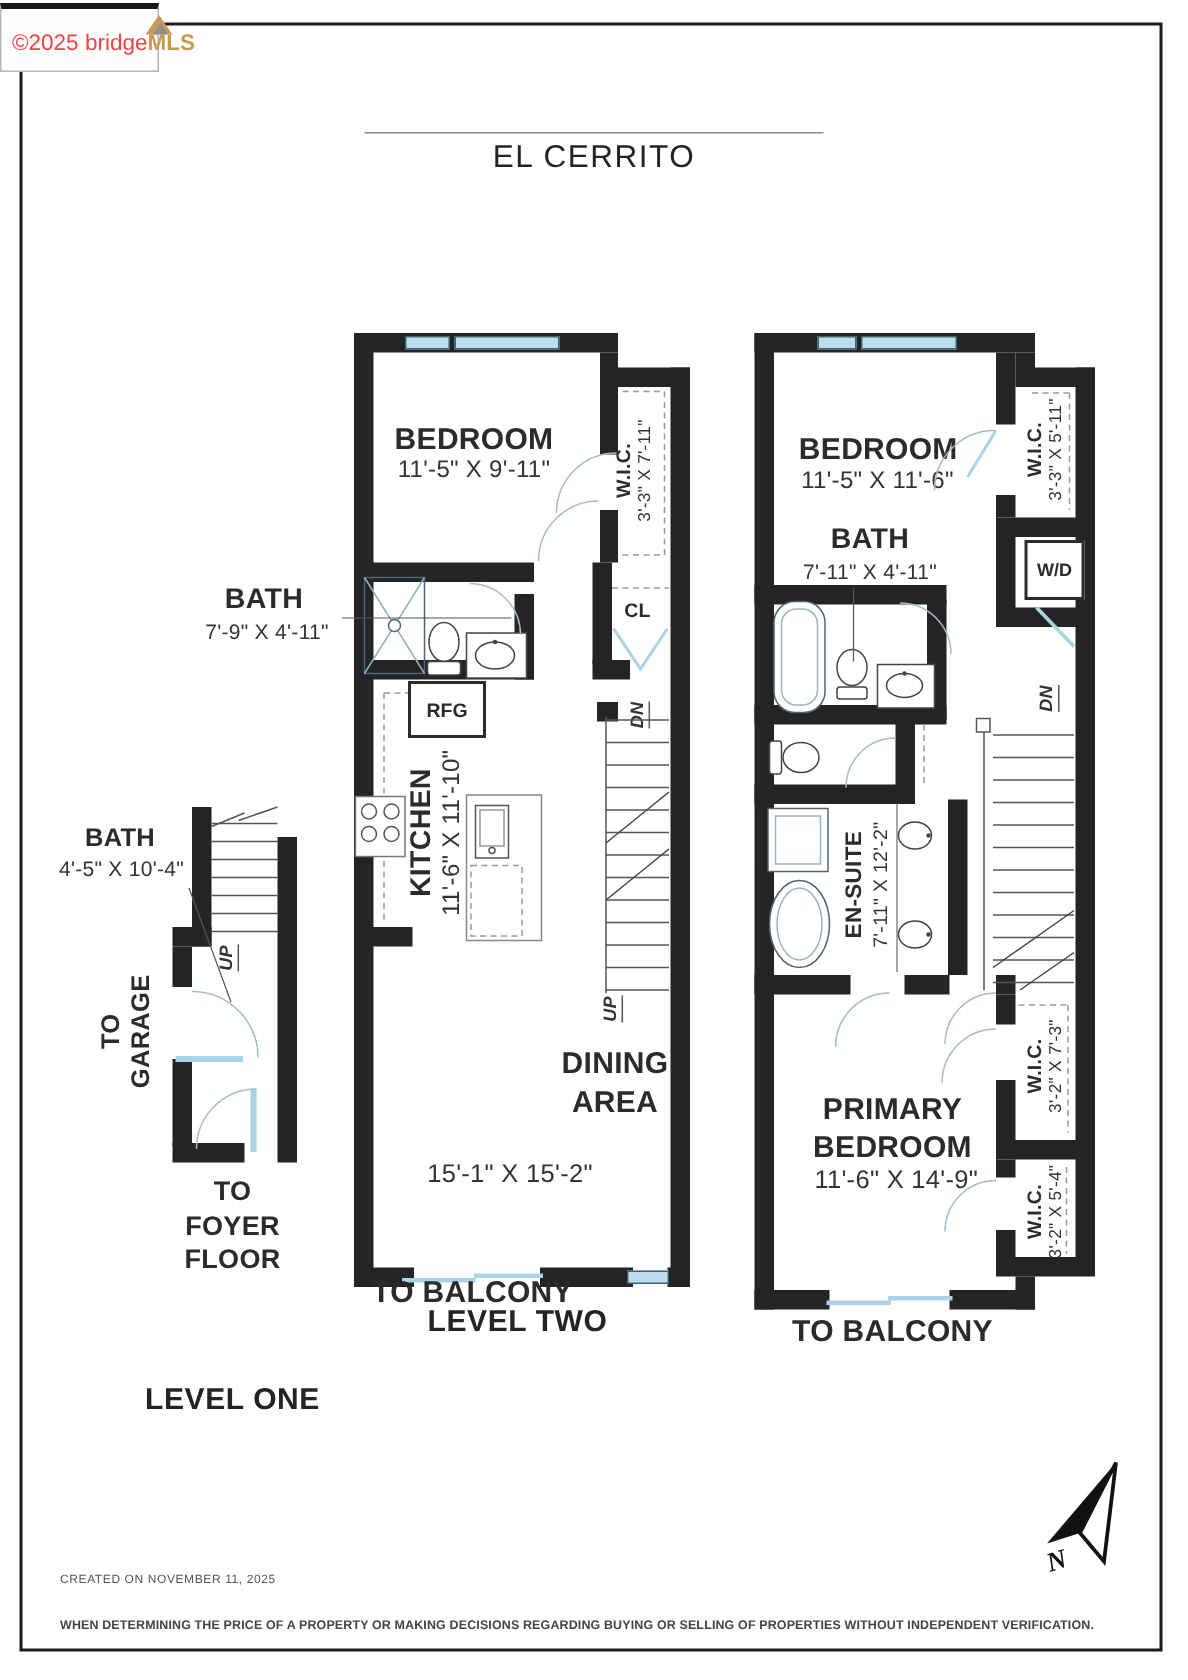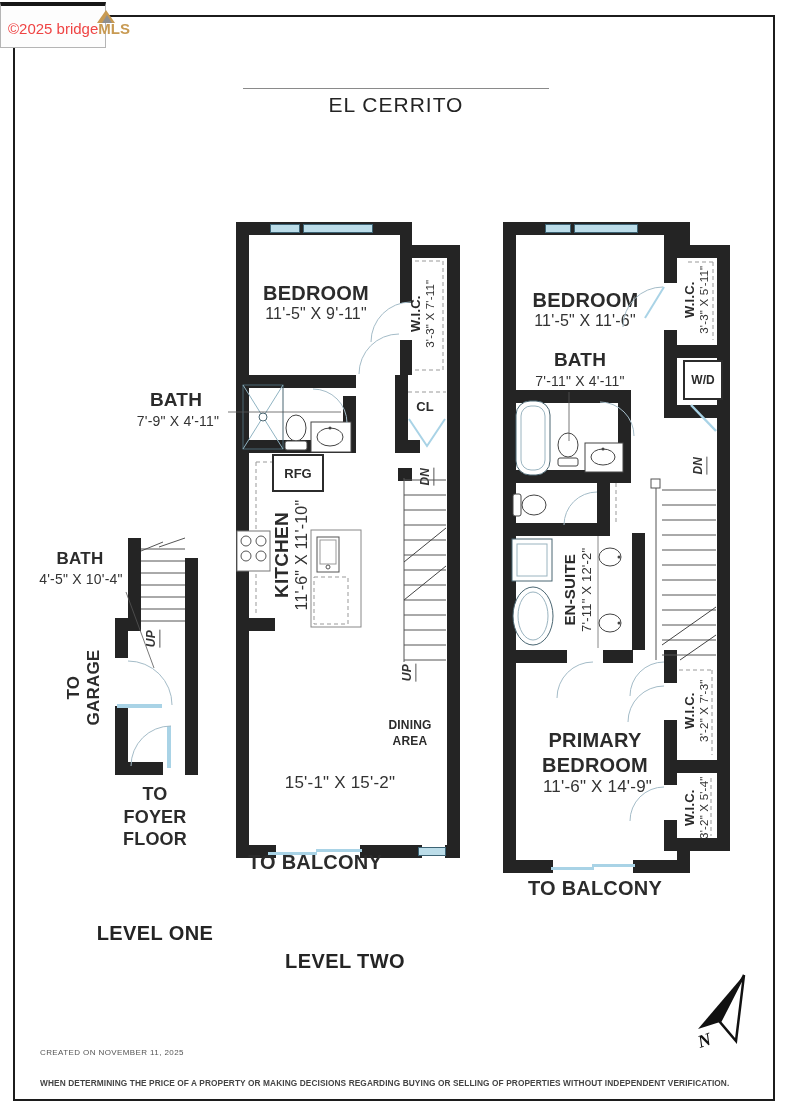--- a/index.html
+++ b/index.html
@@ -111,21 +111,21 @@
   <div class="boxlbl" style="left:272px;top:454px;width:52px;height:38px;font-size:13px">
       <span>RFG</span>
     </div>
   <div class="lbl rot" style="left:216px;top:535px;width:150px;line-height:1.15">
     <div class="b" style="font-size:19px">KITCHEN</div>
     <div class="dims" style="font-size:16px">11'-6" X 11'-10"</div>
   </div>
   <div class="lbl b" style="left:312px;top:583px;width:40px;font-size:13px">D/W</div>
   <div class="lbl rot" style="left:404px;top:468px;width:40px"><span class="dir">DN</span></div>
   <div class="lbl rot" style="left:386px;top:664px;width:40px"><span class="dir">UP</span></div>
-  <div class="lbl b" style="left:360px;top:718px;width:100px;font-size:12px;line-height:1.3">
+  <div class="lbl b" style="left:360px;top:696px;width:100px;font-size:20px;line-height:1.3">
     <div>DINING</div>
     <div>AREA</div>
   </div>
   <div class="lbl dims" style="left:270px;top:774px;width:140px;font-size:17px">15'-1" X 15'-2"</div>
   <div class="lbl b" style="left:245px;top:852px;width:140px;font-size:20px">TO BALCONY</div>
 
   <div class="w" style="left:503px;top:222px;width:13px;height:651px"></div>
   <div class="w" style="left:503px;top:222px;width:187px;height:13px"></div>
   <div class="w" style="left:677px;top:235px;width:13px;height:23px"></div>
   <div class="w" style="left:690px;top:245px;width:40px;height:13px"></div>
@@ -183,21 +183,21 @@
     <div class="b" style="font-size:13px">W.I.C.</div>
     <div class="dims" style="font-size:11.5px">3'-2" X 7'-3"</div>
   </div>
   <div class="lbl rot" style="left:646px;top:793px;width:102px;line-height:1.2">
     <div class="b" style="font-size:13px">W.I.C.</div>
     <div class="dims" style="font-size:11.5px">3'-2" X 5'-4"</div>
   </div>
   <div class="lbl b" style="left:525px;top:878px;width:140px;font-size:20px">TO BALCONY</div>
 
   <div class="level-lbl" style="left:85px;top:922px;width:140px">LEVEL ONE</div>
-  <div class="level-lbl" style="left:275px;top:950px;width:140px">LEVEL TWO</div>
+  <div class="level-lbl" style="left:275px;top:870px;width:140px">LEVEL TWO</div>
 
   <svg class="linework" width="792" height="1120" viewBox="0 0 792 1120">
 
     <path d="M141 549H185 M141 561H185 M141 573H185 M141 585H185 M141 597H185 M141 609H185 M141 621H185" stroke="#555" fill="none"></path>
     <path d="M141 551 L163 542 M159 547 L185 538" stroke="#555" fill="none"></path>
     <path d="M126 592 L154 668" stroke="#555" fill="none" stroke-width="0.8"></path>
     <path d="M128 661 A44 44 0 0 1 172 705 M131 766 A40 40 0 0 1 171 726" stroke="#a4bcc8" fill="none"></path>
 
     <path d="M404 480H446 M404 495H446 M404 510H446 M404 525H446 M404 540H446 M404 555H446 M404 570H446 M404 585H446 M404 600H446 M404 615H446 M404 630H446 M404 645H446 M404 660H446" stroke="#555" fill="none"></path>
     <path d="M404 478V662" stroke="#555" fill="none"></path>

